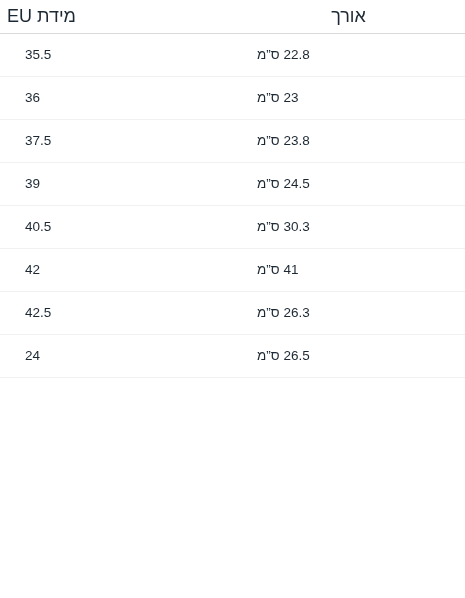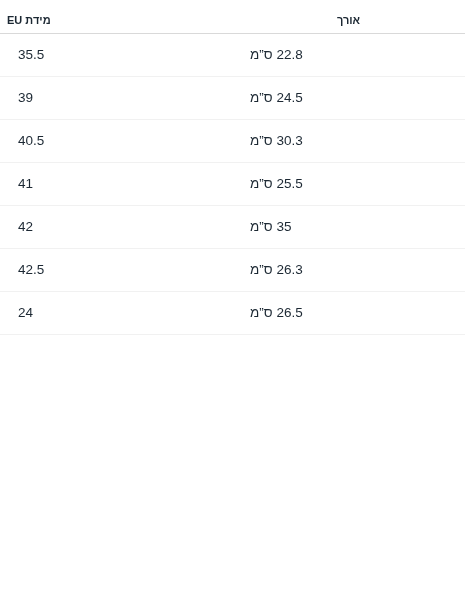--- a/index.html
+++ b/index.html
@@ -23,40 +23,40 @@
     table-layout: fixed;
     direction: ltr;
   }
 
   .size-table col.col-eu   { width: 232px; }
   .size-table col.col-len  { width: 233px; }
 
   .size-table thead th {
     height: 27px;
     padding: 0 7px 6px 7px;
-    font-size: 11px;
-    font-weight: bold;
+    font-size: 18px;
+    font-weight: normal;
     color: #1c2833;
     border-bottom: 1px solid #d9d9d9;
     vertical-align: bottom;
     line-height: 1.15;
     white-space: nowrap;
   }
 
   .size-table thead th.th-eu {
     text-align: left;
     direction: rtl;
   }
   .size-table thead th.th-len {
     direction: rtl;
   }
 
   .size-table tbody td {
     height: 42px;
-    padding: 0 18px;
+    padding: 0 25px;
     font-size: 13.5px;
     font-weight: normal;
     color: #1c2833;
     border-bottom: 1px solid #f1f1f1;
     vertical-align: middle;
     line-height: 1.2;
     white-space: nowrap;
   }
 
   .size-table tbody td.cell-eu {
@@ -81,34 +81,38 @@
       <th class="th-eu">מידת EU</th>
       <th class="th-len">אורך</th>
     </tr>
   </thead>
   <tbody id="table-body">
       <tr class="data-row">
         <td class="cell-eu">35.5</td>
         <td class="cell-len">22.8 ס”מ</td>
       </tr>
       <tr class="data-row">
+        <td class="cell-eu">36</td>
+        <td class="cell-len">23 ס”מ</td>
+      </tr>
+      <tr class="data-row">
+        <td class="cell-eu">37.5</td>
+        <td class="cell-len">23.8 ס”מ</td>
+      </tr>
+      <tr class="data-row">
         <td class="cell-eu">39</td>
         <td class="cell-len">24.5 ס”מ</td>
       </tr>
       <tr class="data-row">
         <td class="cell-eu">40.5</td>
         <td class="cell-len">30.3 ס”מ</td>
       </tr>
       <tr class="data-row">
-        <td class="cell-eu">41</td>
-        <td class="cell-len">25.5 ס”מ</td>
-      </tr>
-      <tr class="data-row">
         <td class="cell-eu">42</td>
-        <td class="cell-len">35 ס”מ</td>
+        <td class="cell-len">41 ס”מ</td>
       </tr>
       <tr class="data-row">
         <td class="cell-eu">42.5</td>
         <td class="cell-len">26.3 ס”מ</td>
       </tr>
       <tr class="data-row">
         <td class="cell-eu">24</td>
         <td class="cell-len">26.5 ס”מ</td>
       </tr>
     </tbody>

